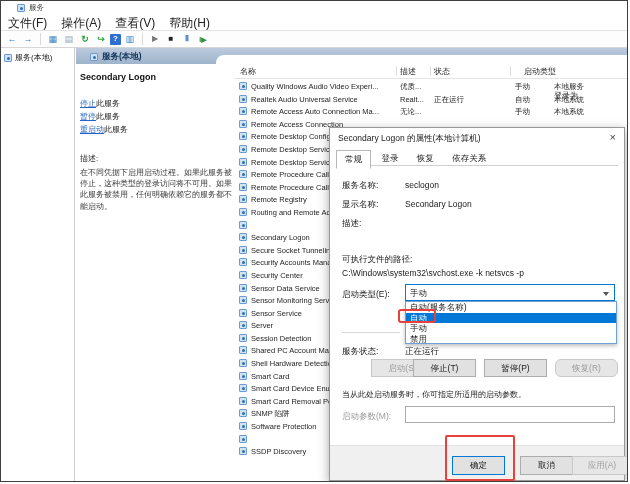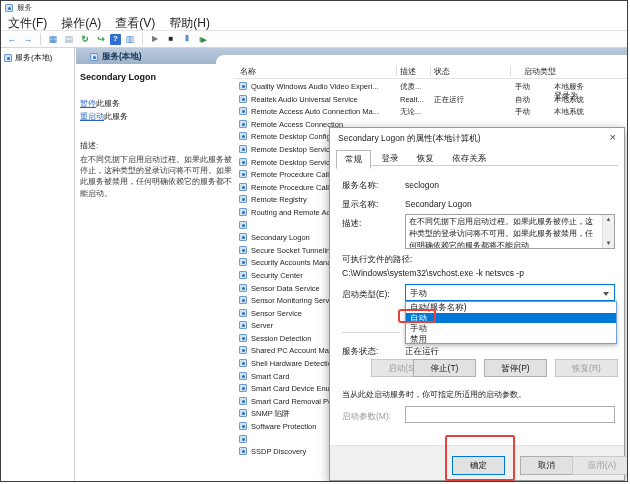--- a/index.html
+++ b/index.html
@@ -1,20 +1,20 @@
 <!DOCTYPE html>
 <html><head>
 <meta charset="utf-8">
 <style>
   * { margin:0; padding:0; box-sizing:border-box; }
   body { font-family:"Liberation Sans", sans-serif; background:#fff; }
   .win { position:relative; width:628px; height:482px; border:1px solid #3f3f3f; background:#fff; overflow:hidden; }
 
   
-  .titlebar { position:absolute; top:0; left:0; right:0; height:14px; display:flex; align-items:center; gap:4px; padding-left:4px; font-size:7.5px; color:#3c3c3c; background:#fff; }
+  .titlebar { position:absolute; top:0; left:0; right:0; height:14px; display:flex; align-items:center; gap:4px; padding-left:16px; font-size:7.5px; color:#3c3c3c; background:#fff; }
   .mini-ico { display:inline-block; width:8px; height:8px; background:#cfe3f5; border:1px solid #6b9bd2; border-radius:1px; position:relative; }
   .mini-ico::after { content:""; position:absolute; left:2px; top:2px; width:3px; height:3px; border-radius:50%; background:#2f6fb0; }
 
   
   .menubar { position:absolute; top:14px; left:0; right:0; height:15px; display:flex; font-size:12px; color:#222; background:#fff; }
   .menubar span { padding:0 7px; cursor:default; }
 
   
   .toolbar { position:absolute; top:29px; left:0; right:0; height:18px; display:flex; align-items:center; gap:2px; padding-left:4px; border-top:1px solid #e3e3e3; border-bottom:1px solid #d6d6d6; background:#fdfdfd; }
   .tbi { width:14px; height:13px; display:flex; align-items:center; justify-content:center; font-size:9px; line-height:1; }
@@ -78,21 +78,21 @@
   .combo { position:absolute; left:75px; top:156px; width:210px; height:17px; border:1px solid #0078d7; background:#fff; }
   .combo .val { position:absolute; left:4px; top:3px; }
   .caret { position:absolute; right:5px; top:7px; width:0; height:0; border-left:3px solid transparent; border-right:3px solid transparent; border-top:4px solid #555; }
   .droplist { position:absolute; left:75px; top:173px; width:212px; height:43px; background:#fff; border:1px solid #6da1d8; box-shadow:0 2px 4px rgba(0,0,0,.25); z-index:55; }
   .opt { height:10.5px; line-height:10.5px; padding-left:4px; font-size:8.5px; }
   .opt.selected { background:#0078d7; color:#fff; }
   .sepline { position:absolute; left:12px; top:204px; width:58px; height:1px; background:#d9d9d9; }
   .btn { position:absolute; height:18px; background:#e1e1e1; border:1px solid #adadad; font-size:8.5px; font-family:"Liberation Sans", sans-serif; text-align:center; line-height:16px; cursor:pointer; }
   .btn.dis { color:#9c9c9c; background:#e6e6e6; border-color:#c9c9c9; }
   .mb { top:231px; width:63px; }
-  .mb1 { left:4px;margin-left:37px; } .mb2 { left:83px; } .mb3 { left:154px; } .mb4 { left:225px; }
+  .mb1 { left:4px;margin-left:37px; } .mb2 { left:83px; } .mb3 { left:154px; } .mb4 { left:225px;border-radius:6px; }
   .hint { position:absolute; left:12px; top:261px; font-size:8px; color:#222; }
   .plabel { position:absolute; left:12px; top:283px; color:#9b9b9b; }
   .pinput { position:absolute; left:75px; top:278px; width:210px; height:17px; border:1px solid #ababab; background:#fff; font-size:8.5px; padding-left:3px; }
   .dfooter { position:absolute; left:0; right:0; bottom:0; height:35px; background:#f0f0f0; border-top:1px solid #e2e2e2; }
   .fb { top:328px; width:53px; height:19px; line-height:17px; }
   .fb-ok { left:122px; border:1.5px solid #0078d7; }
   .fb-cancel { left:190px; }
   .fb-apply { left:242px; width:60px; }
 
   
@@ -148,20 +148,21 @@
           <span class="mini-ico"></span>
           <span>服务(本地)</span>
         </div>
         <div class="strip-tab"></div>
       </div>
 
       <div class="content">
 
         <div class="descpane">
           <div class="svc-title">Secondary Logon</div>
+          <div class="linkrow"><span class="lk">停止</span><span>此服务</span></div>
           <div class="linkrow"><span class="lk">暂停</span><span>此服务</span></div>
           <div class="linkrow"><span class="lk">重启动</span><span>此服务</span></div>
           <div class="desc-label">描述:</div>
           <div class="desc-text">在不同凭据下启用启动过程。如果此服务被停止，这种类型的登录访问将不可用。如果此服务被禁用，任何明确依赖它的服务都不能启动。</div>
         </div>
 
         <div class="list">
           <div class="lheader">
             <span class="h h-name">名称</span>
             <span class="h h-desc">描述</span>
@@ -431,27 +432,20 @@
       <span class="tab">依存关系</span>
     </div>
 
     <span class="f-label" style="top:52px">服务名称:</span>
     <span class="f-value" style="top:52px">seclogon</span>
 
     <span class="f-label" style="top:71px">显示名称:</span>
     <span class="f-value" style="top:71px">Secondary Logon</span>
 
     <span class="f-label" style="top:90px">描述:</span>
-    <div class="txtarea">
-      <div class="txt">在不同凭据下启用启动过程。如果此服务被停止，这种类型的登录访问将不可用。如果此服务被禁用，任何明确依赖它的服务都将不能启动</div>
-      <div class="sbar">
-        <div class="up">▲</div>
-        <div class="dn">▼</div>
-      </div>
-    </div>
 
     <span class="f-label" style="top:126px">可执行文件的路径:</span>
     <span class="f-label" style="top:140px">C:\Windows\system32\svchost.exe -k netsvcs -p</span>
 
     <span class="f-label" style="top:161px">启动类型(E):</span>
     <div class="combo">
       <span class="val">手动</span>
       <span class="caret"></span>
     </div>
     <div class="droplist">

